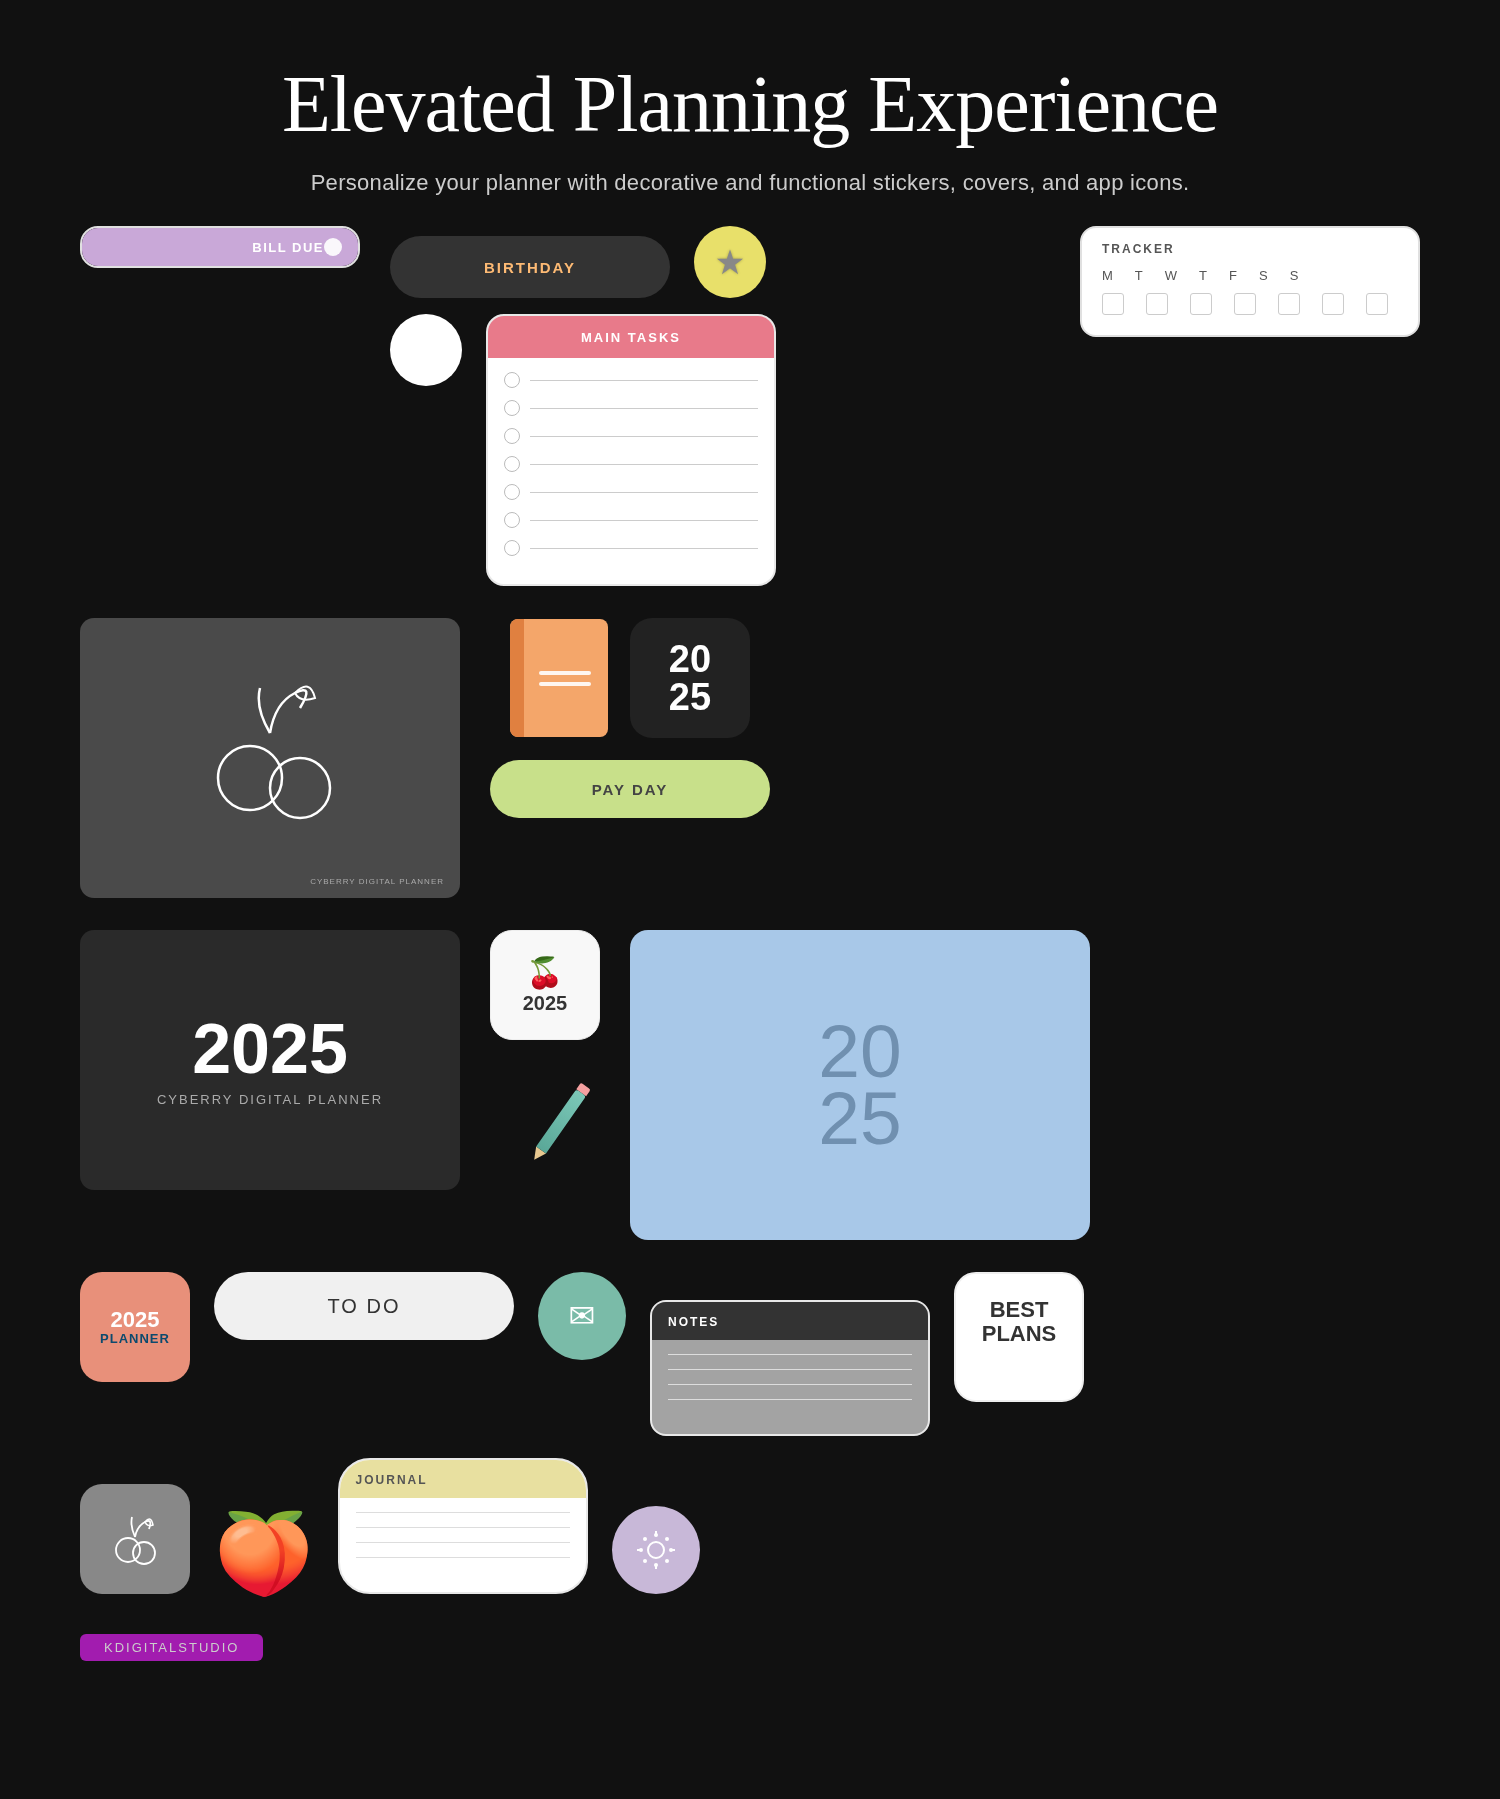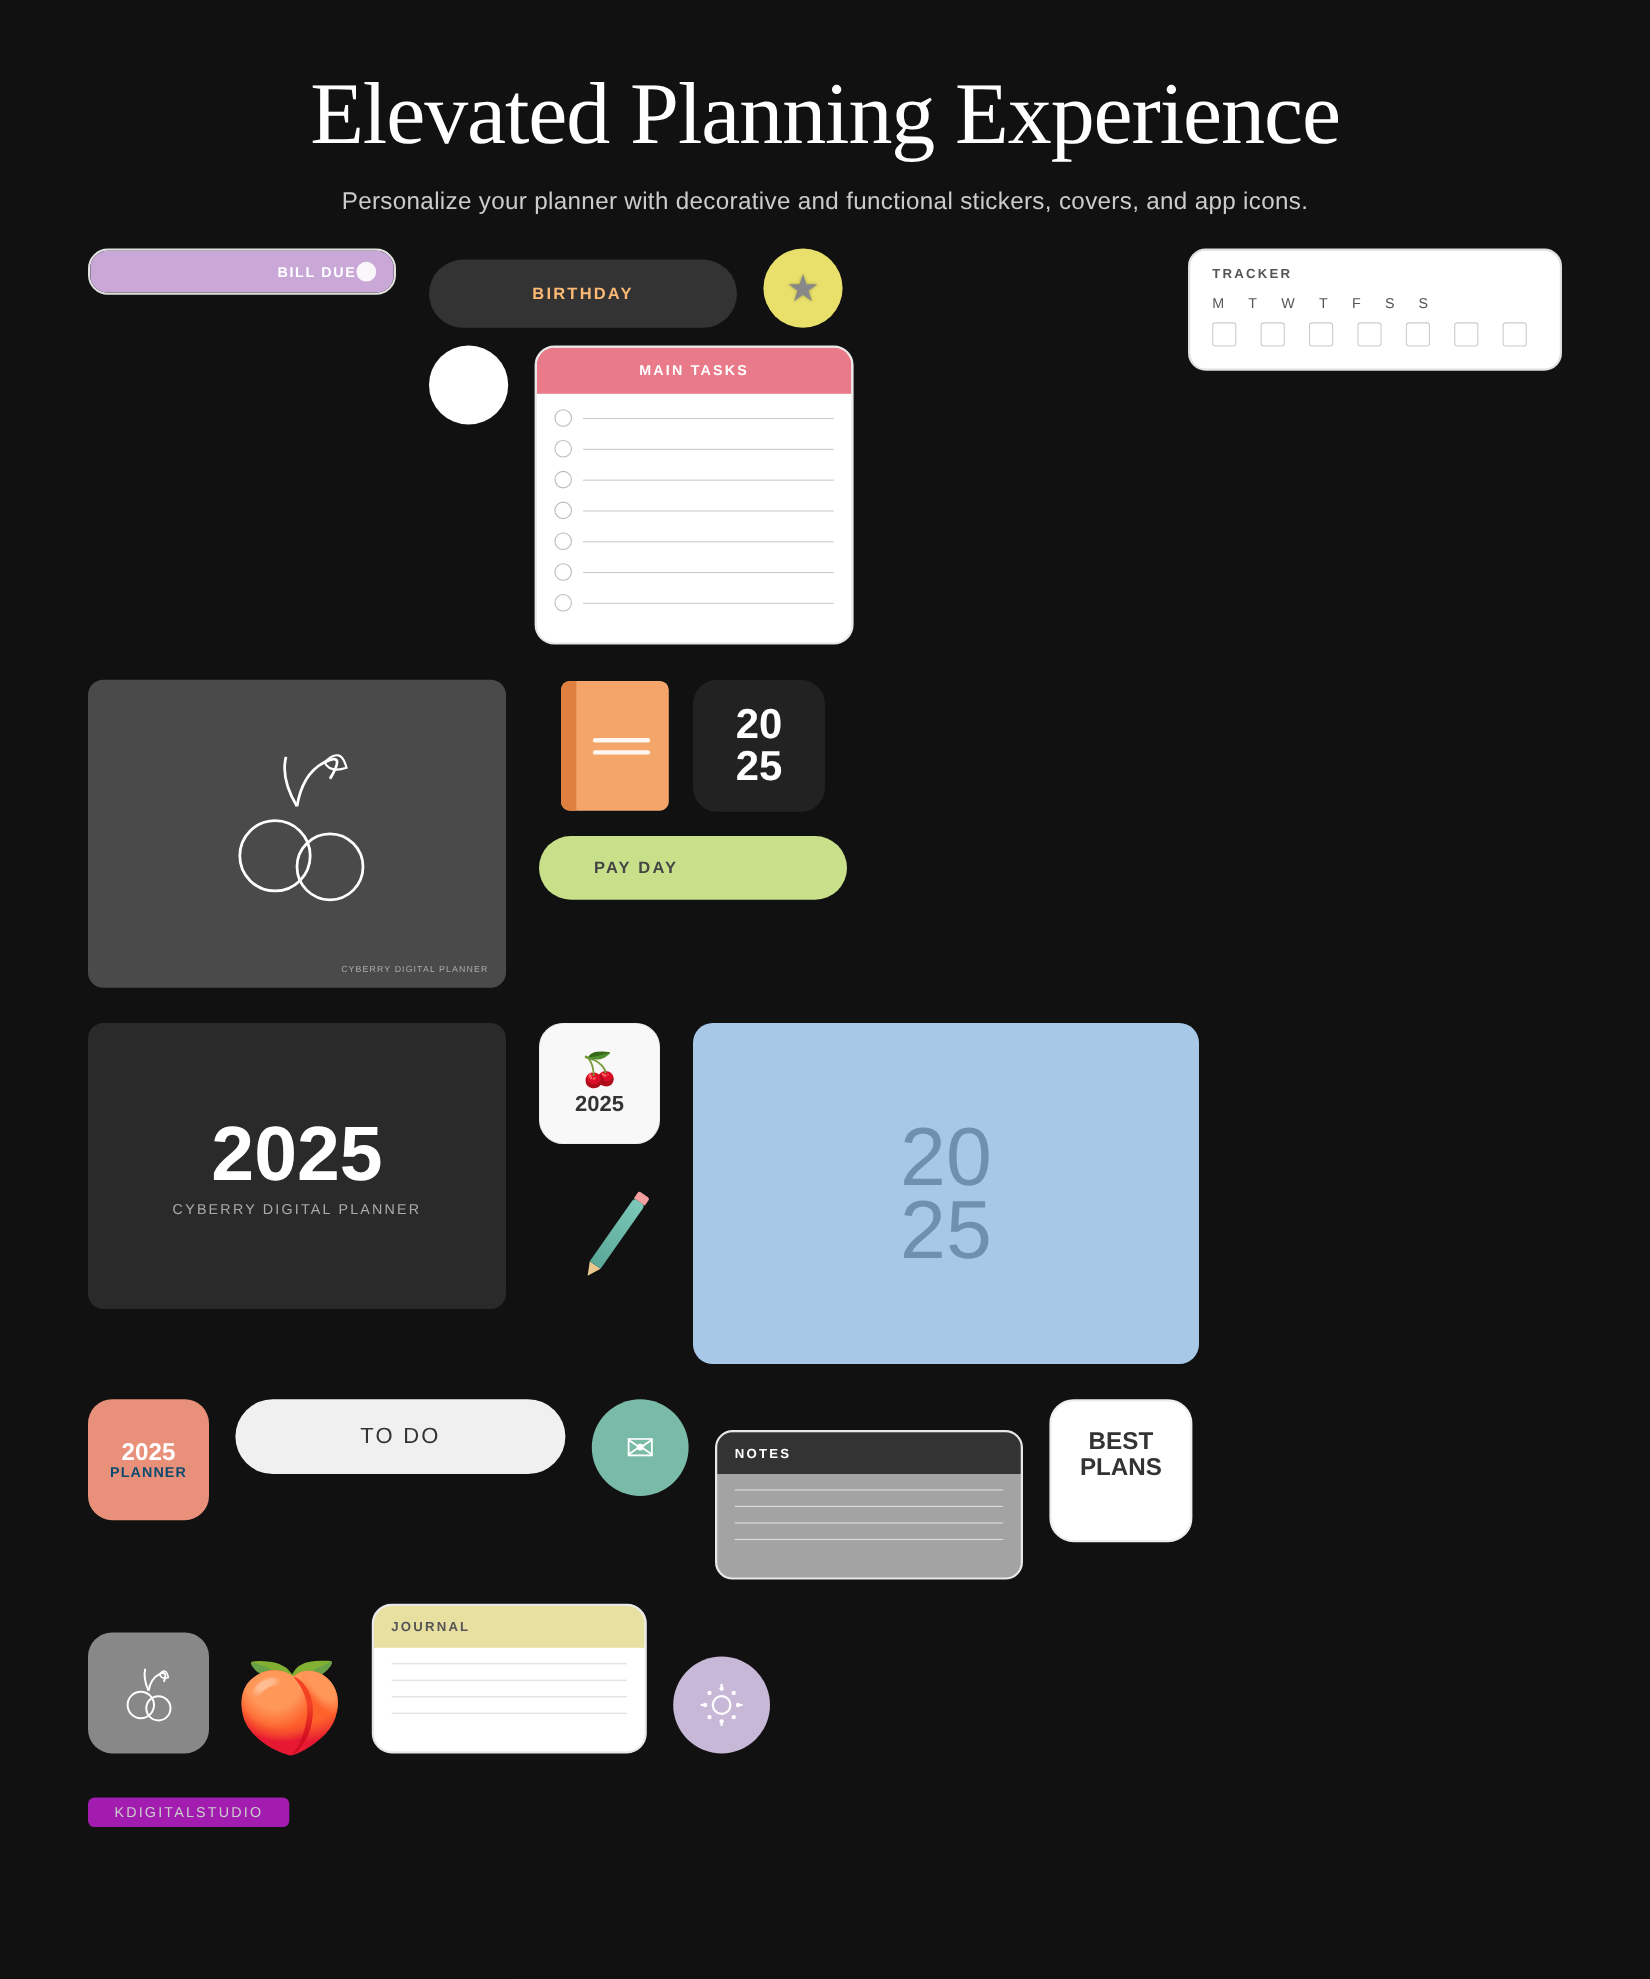--- a/index.html
+++ b/index.html
@@ -240,21 +240,21 @@
       text-align: center;
     }
 
     
     .payday-btn {
       background: #c8e08a;
       border-radius: 50px;
       padding: 18px 50px;
       display: flex;
       align-items: center;
-      justify-content: flex-start;
+      justify-content: center;
       width: 280px;
       height: 58px;
     }
     .payday-text {
       font-size: 15px;
       font-family: Arial, sans-serif;
       font-weight: 600;
       letter-spacing: 2px;
       color: #444;
     }
@@ -425,21 +425,21 @@
       display: flex;
       align-items: center;
       justify-content: center;
       font-size: 44px;
       flex-shrink: 0;
     }
 
     
     .journal-card {
       background: #fff;
-      border-radius: 18px;
+      border-radius: 32px;
       width: 250px;
       overflow: hidden;
       border: 2px solid #e8e8e8;
     }
     .journal-header {
       background: #e8e0a0;
       padding: 10px 16px;
     }
     .journal-title {
       font-size: 12px;

